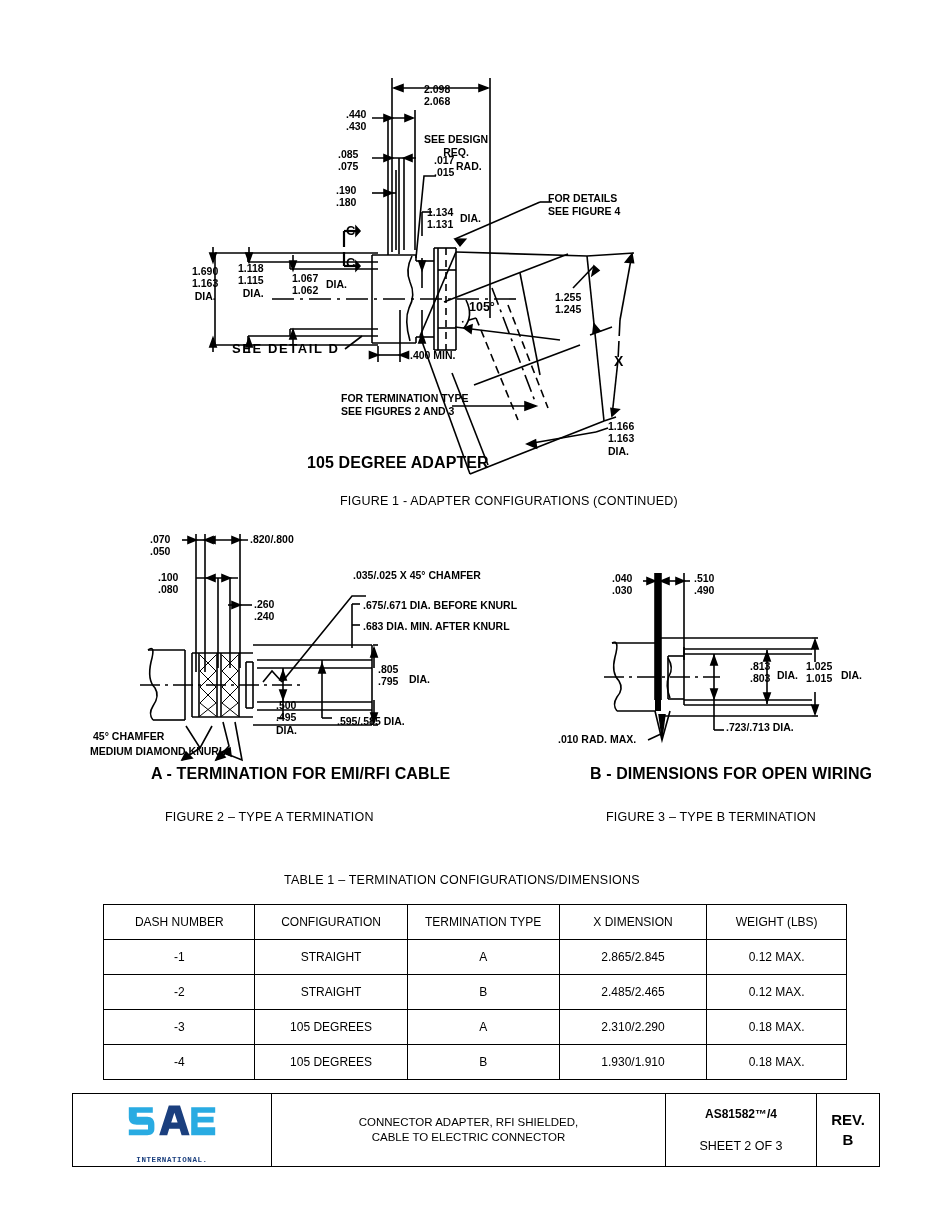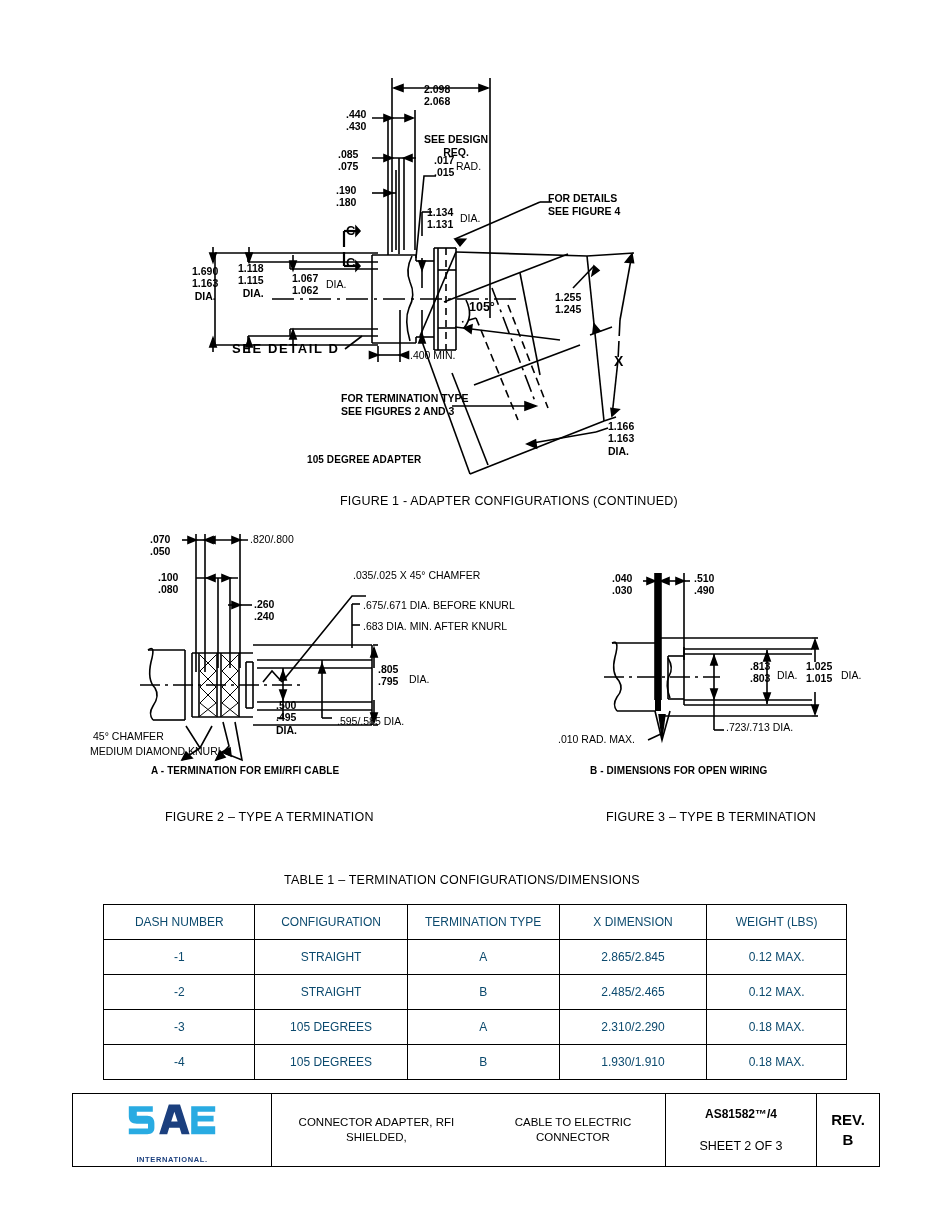--- a/index.html
+++ b/index.html
@@ -6,51 +6,51 @@
   body{
     width:950px;height:1230px;position:relative;
     font-family:"Liberation Sans", sans-serif;
     color:#000;overflow:hidden;
   }
   .page{position:absolute;inset:0;}
 
   
   .t{position:absolute;white-space:nowrap;line-height:1.05;}
   .bold{font-weight:bold;}
-  .dim{font-weight:normal;font-size:10.5px;font-family:"Liberation Sans",sans-serif;}
+  .dim{font-weight:bold;font-size:10.5px;font-family:"Liberation Sans",sans-serif;}
   .dim2{font-weight:bold;font-size:10.5px;line-height:1.18;white-space:nowrap;}
   .note{font-weight:bold;font-size:10.5px;line-height:1.2;}
   .cap{font-size:12.5px;letter-spacing:.2px;}
-  .figtitle{font-weight:bold;font-size:10px;letter-spacing:.1px;}
+  .figtitle{font-weight:bold;font-size:16px;letter-spacing:.1px;}
 
   svg.overlay{position:absolute;left:0;top:0;width:950px;height:1230px;pointer-events:none;}
 
   
   .tbl{position:absolute;left:103px;top:904px;width:744px;border-collapse:collapse;}
   .tbl td,.tbl th{
      border:1.5px solid #000;font-size:12px;font-weight:normal;
-     text-align:center;padding:0;height:34px;color:#0c4a6e;
+     text-align:center;padding:0;height:34px;color:#000000;
   }
   .tbl th{font-weight:normal;}
   .tbl td:nth-child(1),.tbl th:nth-child(1){width:152px;}
   .tbl td:nth-child(2),.tbl th:nth-child(2){width:152px;}
   .tbl td:nth-child(3),.tbl th:nth-child(3){width:152px;}
   .tbl td:nth-child(4),.tbl th:nth-child(4){width:148px;}
   .tbl td:nth-child(5),.tbl th:nth-child(5){width:140px;}
 
   
   .footer{position:absolute;left:72px;top:1093px;width:806px;height:72px;
           border:1.6px solid #000;display:flex;}
   .f-logo{width:198px;border-right:1.6px solid #000;display:flex;
           align-items:center;justify-content:center;}
   .f-mid{flex:1;display:flex;flex-direction:column;border-right:1.6px solid #000;}
   .f-mid-top{height:30px;border-bottom:1.4px solid #000;display:flex;
              align-items:center;justify-content:center;}
   .f-mid-top span{font-weight:bold;font-size:17px;letter-spacing:.2px;}
-  .f-mid-bot{flex:1;display:flex;flex-direction:row;align-items:center;
+  .f-mid-bot{flex:1;display:flex;flex-direction:column;align-items:center;
              justify-content:center;font-size:11.5px;line-height:1.3;text-align:center;}
   .f-doc{width:150px;border-right:1.6px solid #000;display:flex;flex-direction:column;
          align-items:center;justify-content:center;}
   .f-doc .d1{font-weight:bold;font-size:12px;}
   .f-doc .d2{font-size:12.5px;margin-top:18px;}
   .f-rev{width:62px;display:flex;flex-direction:column;align-items:center;
          justify-content:center;font-weight:bold;font-size:15px;line-height:1.35;}
 
   .sae-logo{width:96px;height:46px;}
 </style>
@@ -607,21 +607,21 @@
     <div class="f-logo">
       <div style="display:flex;flex-direction:column;align-items:center;">
         <svg class="sae-logo" viewBox="0 0 120 52">
 
           <path d="M6,10 h30 v7 h-20 v5 h13 c6,0 9,4 9,9 v6 c0,5 -3,8 -9,8 H6 v-7 h24 v-6 H16 c-6,0 -10,-3 -10,-9 z" fill="#29ABE2"></path>
 
           <path d="M84,10 h30 v7 h-22 v5 h20 v7 h-20 v6 h22 v10 h-30 z" fill="#29ABE2"></path>
 
           <path d="M56,8 L44,45 h10 l2.5,-8 h13 l2.5,8 h10 L70,8 z M59,29 l4,-12 l4,12 z" fill="#1B3F7E"></path>
         </svg>
-        <div style="font-size:7.5px;font-weight:bold;letter-spacing:.6px;color:#1B3F7E;margin-top:13px;">INTERNATIONAL.</div>
+        <div style="font-size:7.5px;font-weight:bold;letter-spacing:.6px;color:#1B3F7E;margin-top:13px;font-family:Liberation Mono, monospace;">INTERNATIONAL.</div>
       </div>
     </div>
 
     <div class="f-mid">
       <div class="f-mid-bot">
         <div>CONNECTOR ADAPTER, RFI SHIELDED,</div>
         <div>CABLE TO ELECTRIC CONNECTOR</div>
       </div>
     </div>
 

